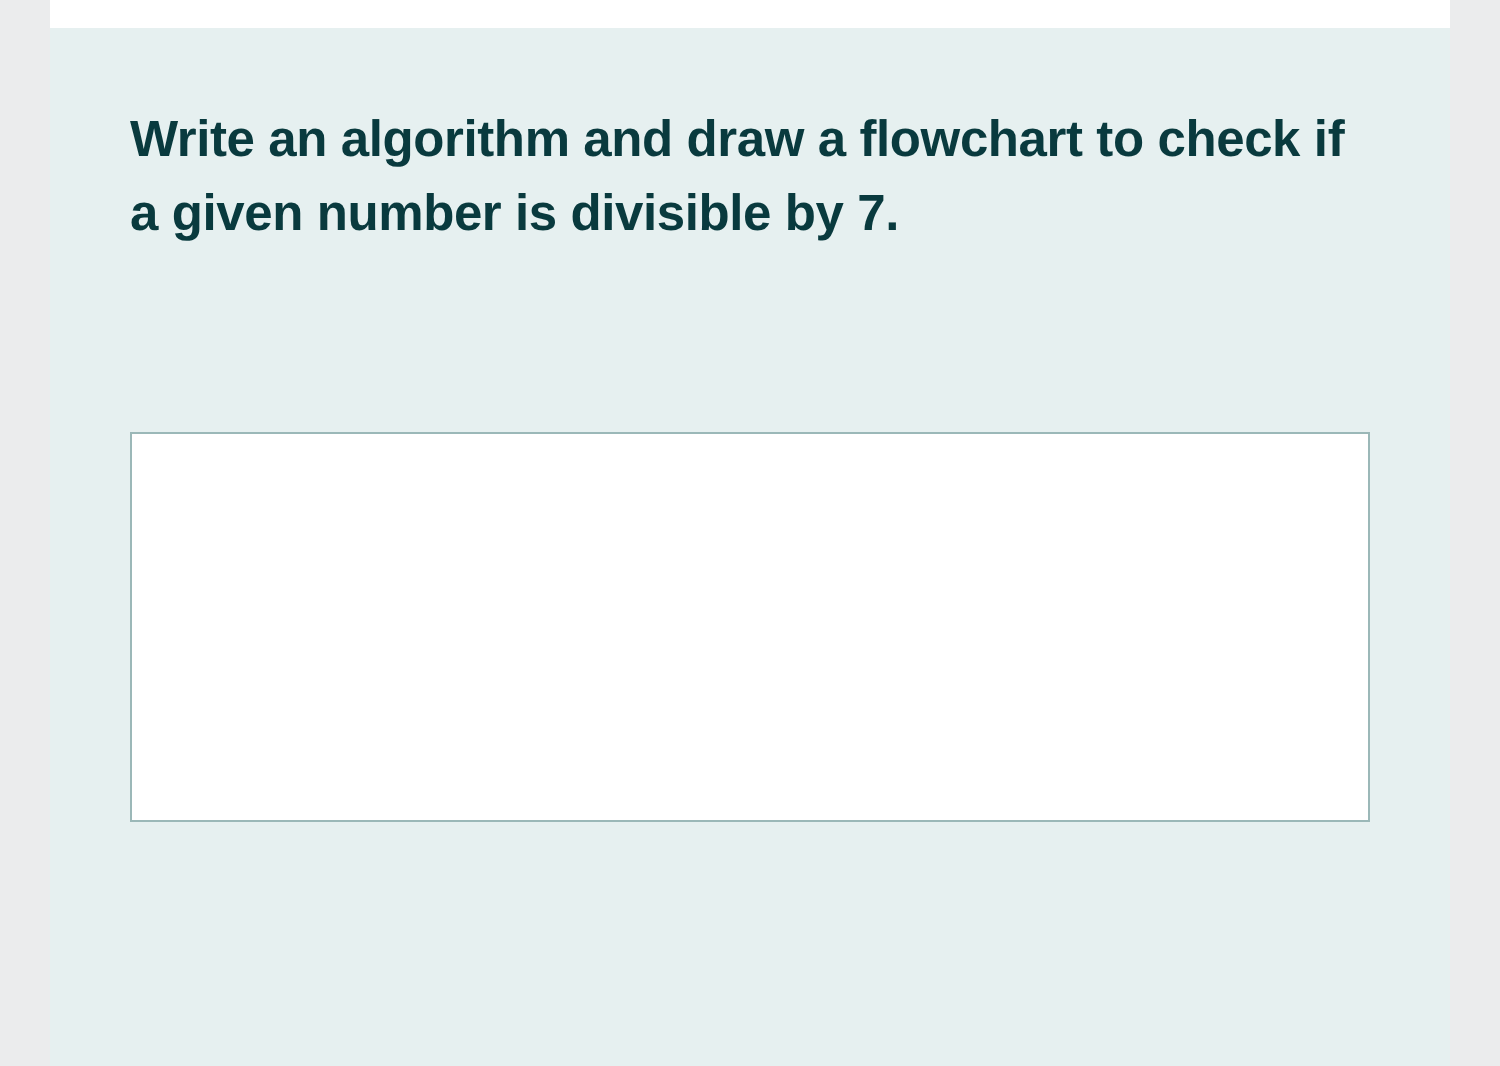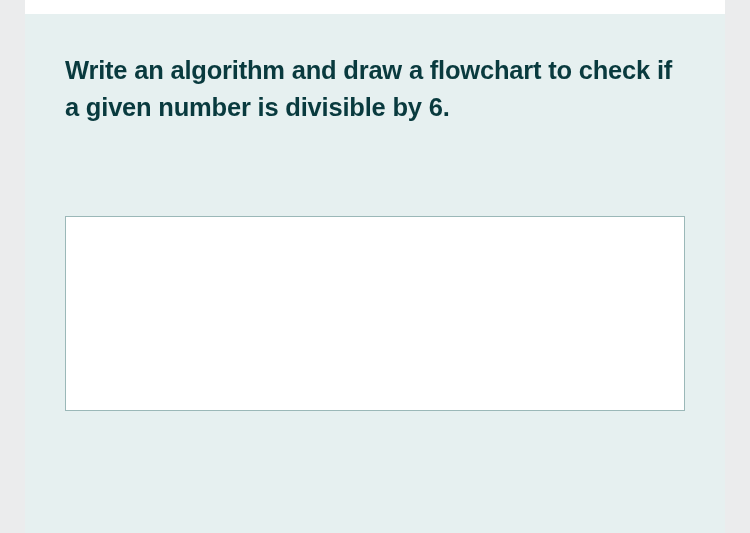--- a/index.html
+++ b/index.html
@@ -50,16 +50,16 @@
       color: #093a3e;
       outline: none;
     }
   </style>
 </head>
 <body>
 
 <div class="card">
   <div class="top-strip"></div>
   <div class="question-area">
-    <div class="question-text">Write an algorithm and draw a flowchart to check if a given number is divisible by 6.</div>
+    <div class="question-text">Write an algorithm and draw a flowchart to check if a given number is divisible by 7.</div>
     <textarea class="answer-box" placeholder="" style=""></textarea>
   </div>
 </div>
 
 </body></html>

